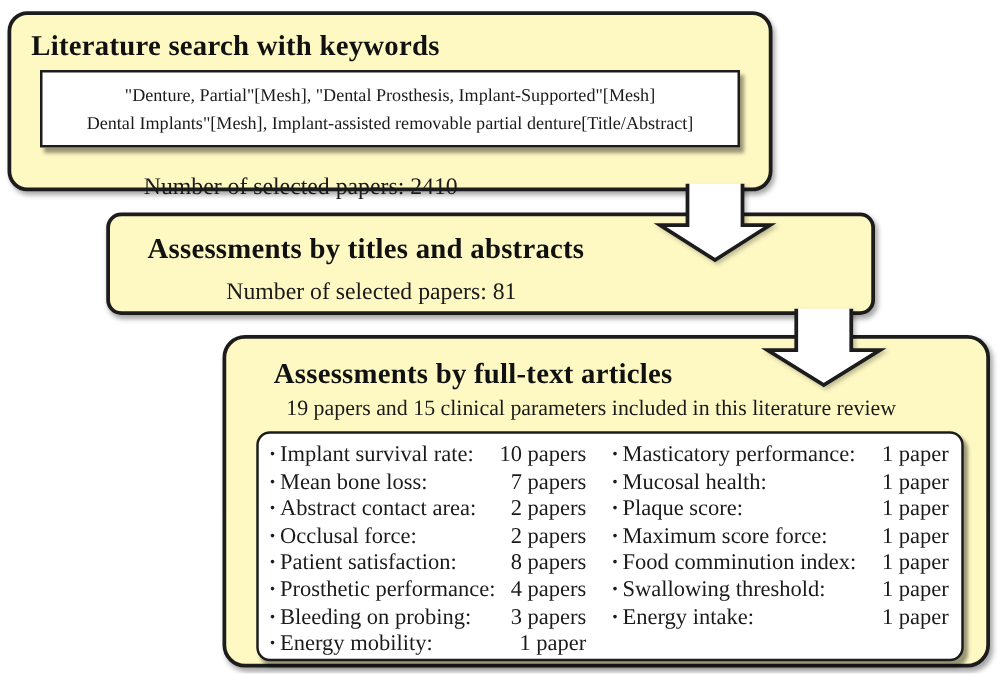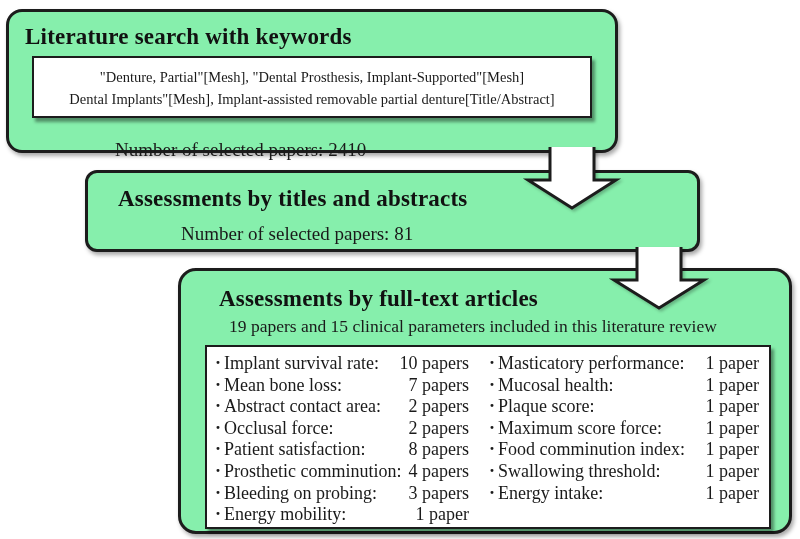--- a/index.html
+++ b/index.html
@@ -1,21 +1,21 @@
 <!DOCTYPE html>
 <html><head>
 <meta charset="utf-8">
 <style>
   html,body{margin:0;padding:0;background:#ffffff;}
   #stage{
     position:relative;width:800px;height:539px;background:#ffffff;overflow:hidden;
     font-family:"Liberation Serif","DejaVu Serif",serif;color:#1a1a1a;
   }
   .box{
-    position:absolute;background:#86efac;border:3px solid #1c1c1c;
+    position:absolute;background:#fef9c3;border:3px solid #1c1c1c;
     box-shadow:2px 3px 4px rgba(0,0,0,0.35);box-sizing:border-box;
   }
   #box1{left:6px;top:9px;width:612px;height:144px;border-radius:16px;}
   #box2{left:85px;top:170px;width:615px;height:82px;border-radius:12px;}
   #box3{left:178px;top:268px;width:614px;height:266px;border-radius:18px;}
   .box-title{
     position:absolute;font-weight:bold;font-size:23px;color:#111;
     white-space:nowrap;line-height:1.15;letter-spacing:0.2px;
   }
   #box1 .box-title{left:16px;top:12px;}
@@ -27,21 +27,21 @@
   }
   #keywords{
     left:23px;top:44px;width:560px;height:62px;
     text-align:center;font-size:14.5px;line-height:22px;padding-top:8px;
   }
   #keywords .kline{white-space:nowrap;}
   .count-line{position:absolute;font-size:19px;white-space:nowrap;}
   #step1-count{left:106px;top:115px;margin-top:12px;}
   #step2-count{left:93px;top:50px;}
   #step3-subtitle{position:absolute;left:48px;top:45px;font-size:17.5px;white-space:nowrap;}
-  #params{left:24px;top:74px;width:566px;height:184px;}
+  #params{left:24px;top:74px;width:566px;height:184px;border-radius:11px;}
   .col{position:absolute;top:6px;}
   .col-left{left:8px;width:254px;}
   .col-right{left:282px;width:270px;}
   .row{display:flex;justify-content:space-between;font-size:18px;line-height:21.6px;white-space:nowrap;}
   .bullet{font-weight:bold;display:inline-block;width:9px;}
   .val{text-align:right;}
   #arrow-layer{position:absolute;left:0;top:0;z-index:5;pointer-events:none;}
   #arrow-layer path{fill:#ffffff;stroke:#1c1c1c;stroke-width:3;stroke-linejoin:miter;
     filter:drop-shadow(2px 2px 1.5px rgba(0,0,0,0.25));}
 </style>
@@ -84,21 +84,21 @@
           </div>
         <div class="row">
             <span class="lbl"><span class="bullet">·</span><span>Occlusal force:</span></span>
             <span class="val">2 papers</span>
           </div>
         <div class="row">
             <span class="lbl"><span class="bullet">·</span><span>Patient satisfaction:</span></span>
             <span class="val">8 papers</span>
           </div>
         <div class="row">
-            <span class="lbl"><span class="bullet">·</span><span>Prosthetic comminution:</span></span>
+            <span class="lbl"><span class="bullet">·</span><span>Prosthetic performance:</span></span>
             <span class="val">4 papers</span>
           </div>
         <div class="row">
             <span class="lbl"><span class="bullet">·</span><span>Bleeding on probing:</span></span>
             <span class="val">3 papers</span>
           </div>
         <div class="row">
             <span class="lbl"><span class="bullet">·</span><span>Energy mobility:</span></span>
             <span class="val">1 paper</span>
           </div>

